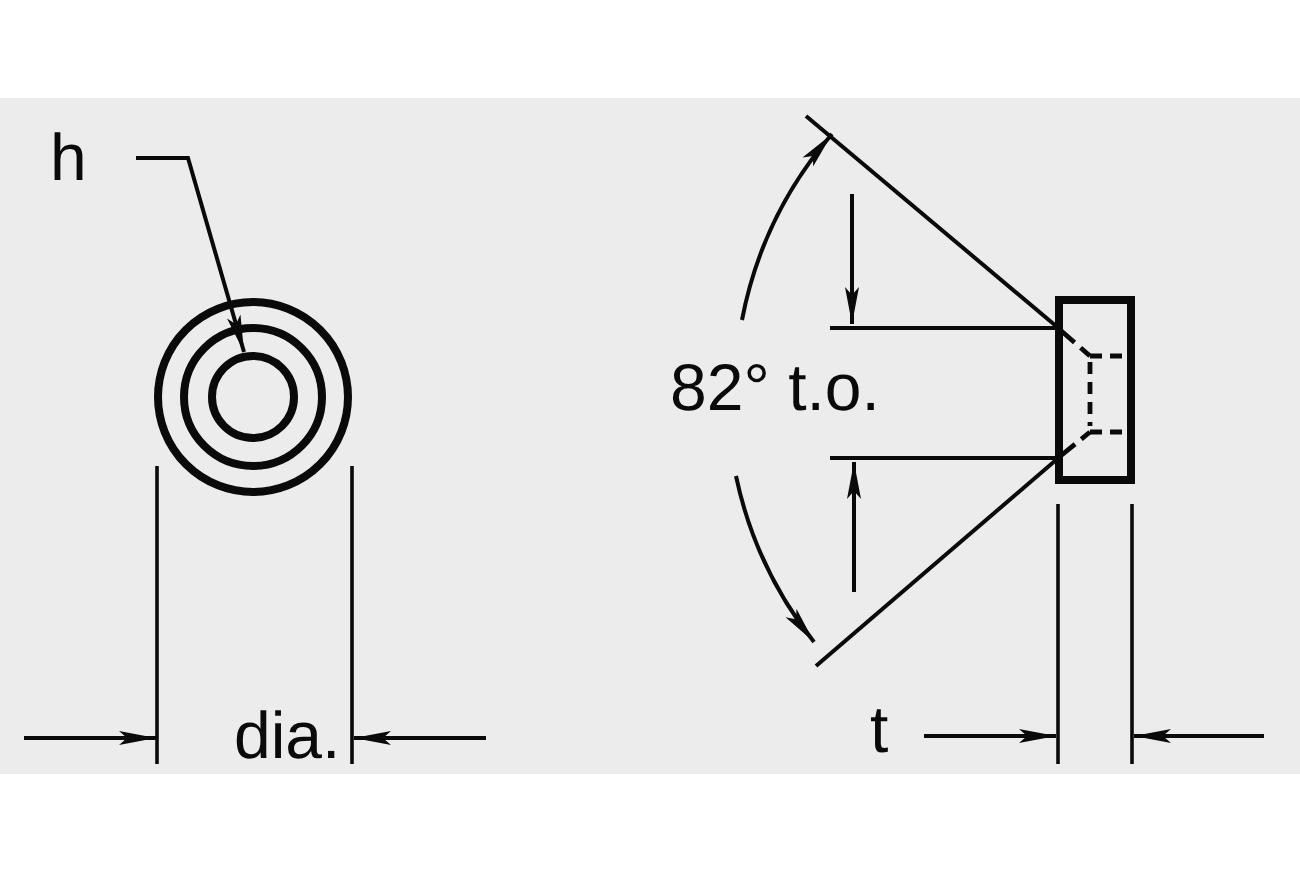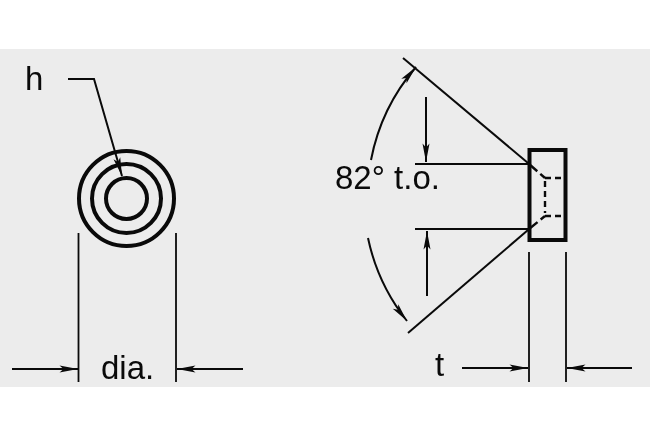--- a/index.html
+++ b/index.html
@@ -25,22 +25,22 @@
     top: 0;
   }
   .lbl {
     position: absolute;
     color: #0a0a0a;
     font-size: 33px;
     line-height: 33px;
     white-space: nowrap;
   }
   .lbl-h     { left: 25px;  top: 62px;  }
-  .lbl-dia   { left: 101px; top: 351px; }
-  .lbl-angle { left: 335px; top: 161px; }
+  .lbl-dia   { left: 117px; top: 351px; }
+  .lbl-angle { left: 335px; top: 177px; }
   .lbl-t     { left: 435px; top: 348px; }
 </style>
 </head>
 <body>
 
 <div class="canvas">
 
   <div class="panel"></div>
 
   <svg class="drawing" width="650" height="439" viewBox="0 0 650 439">

